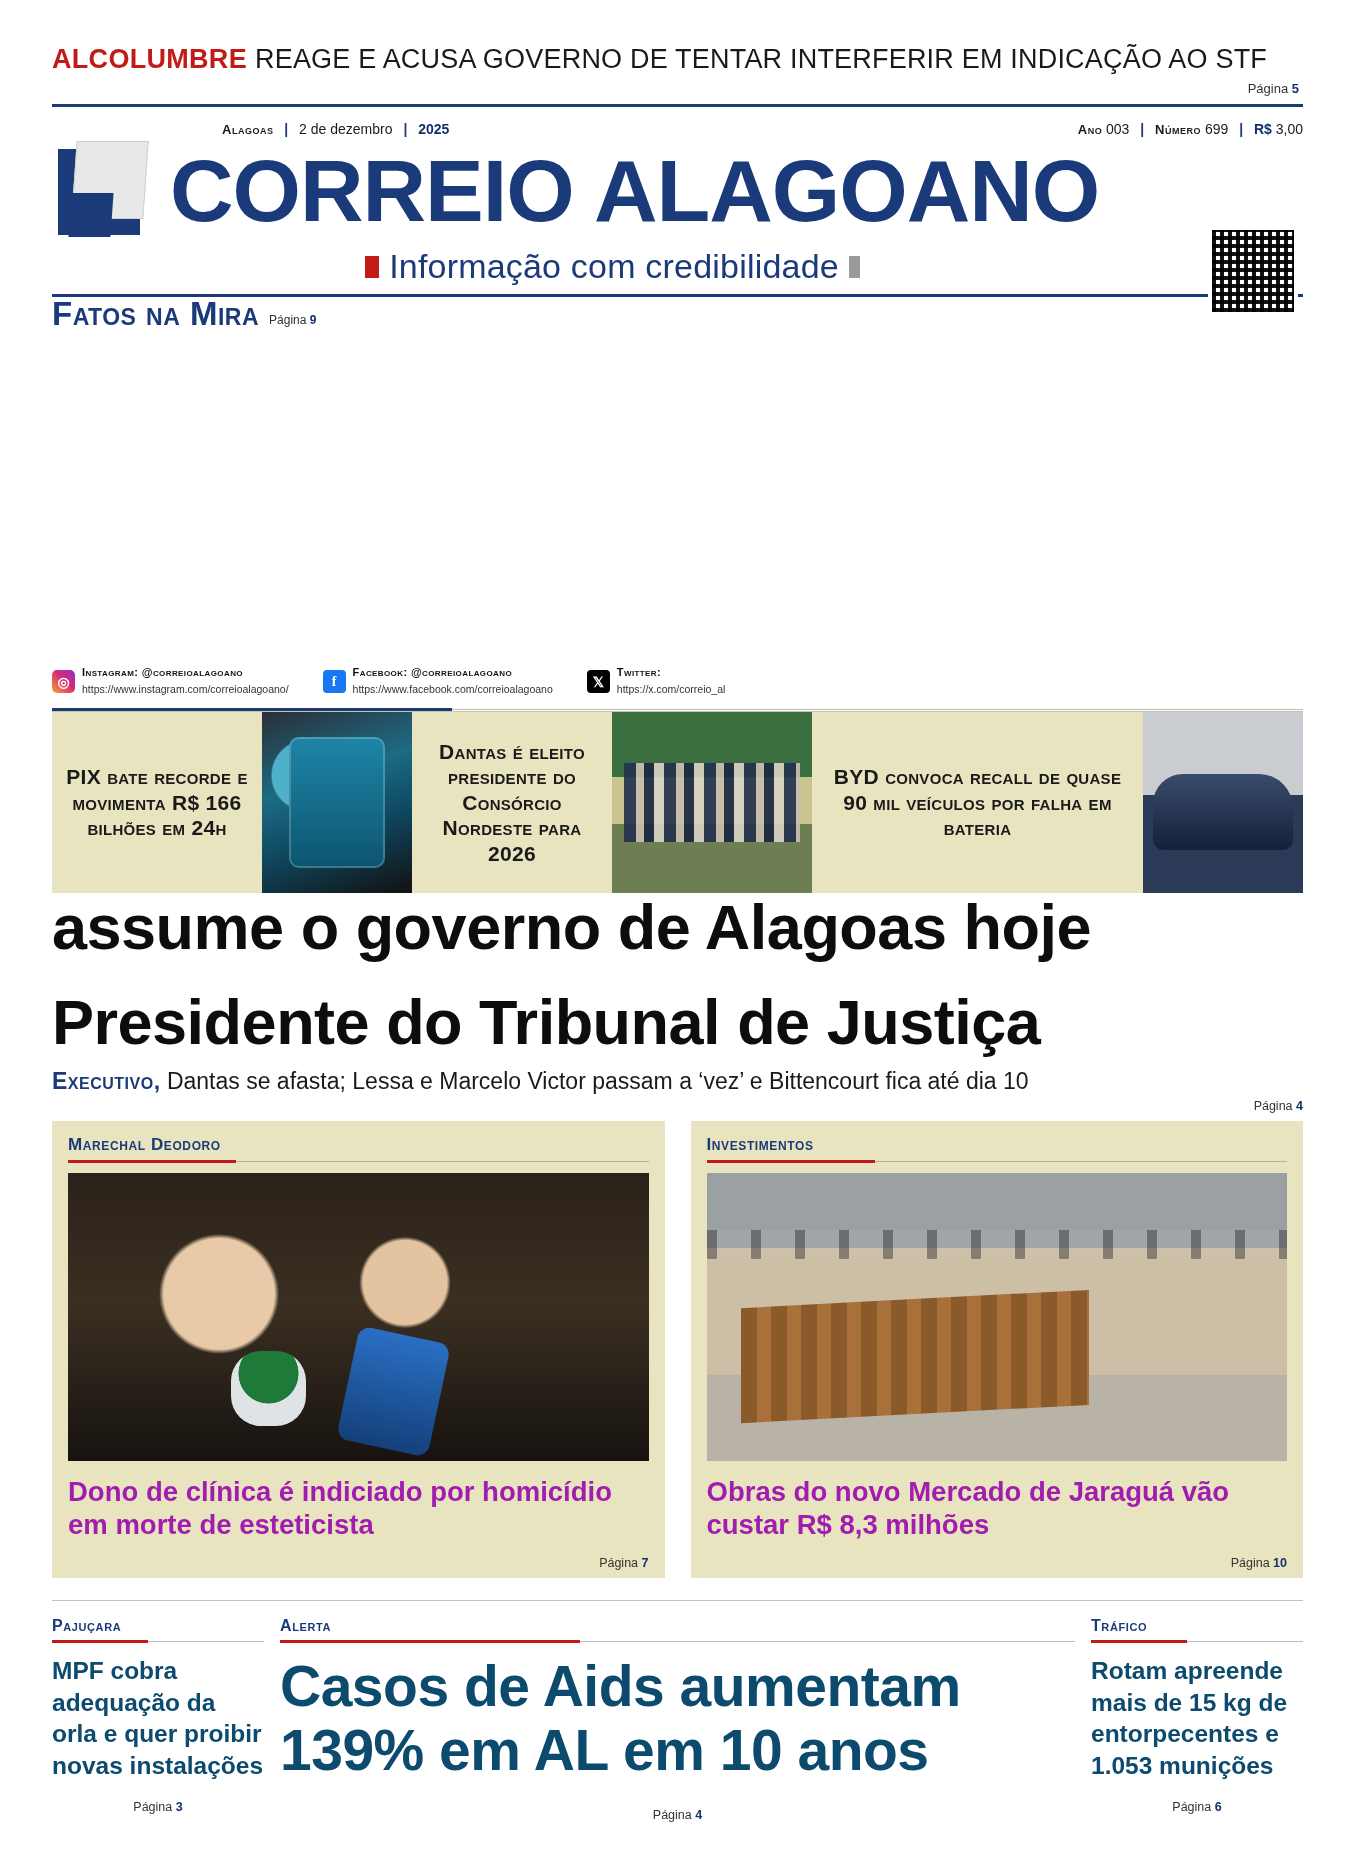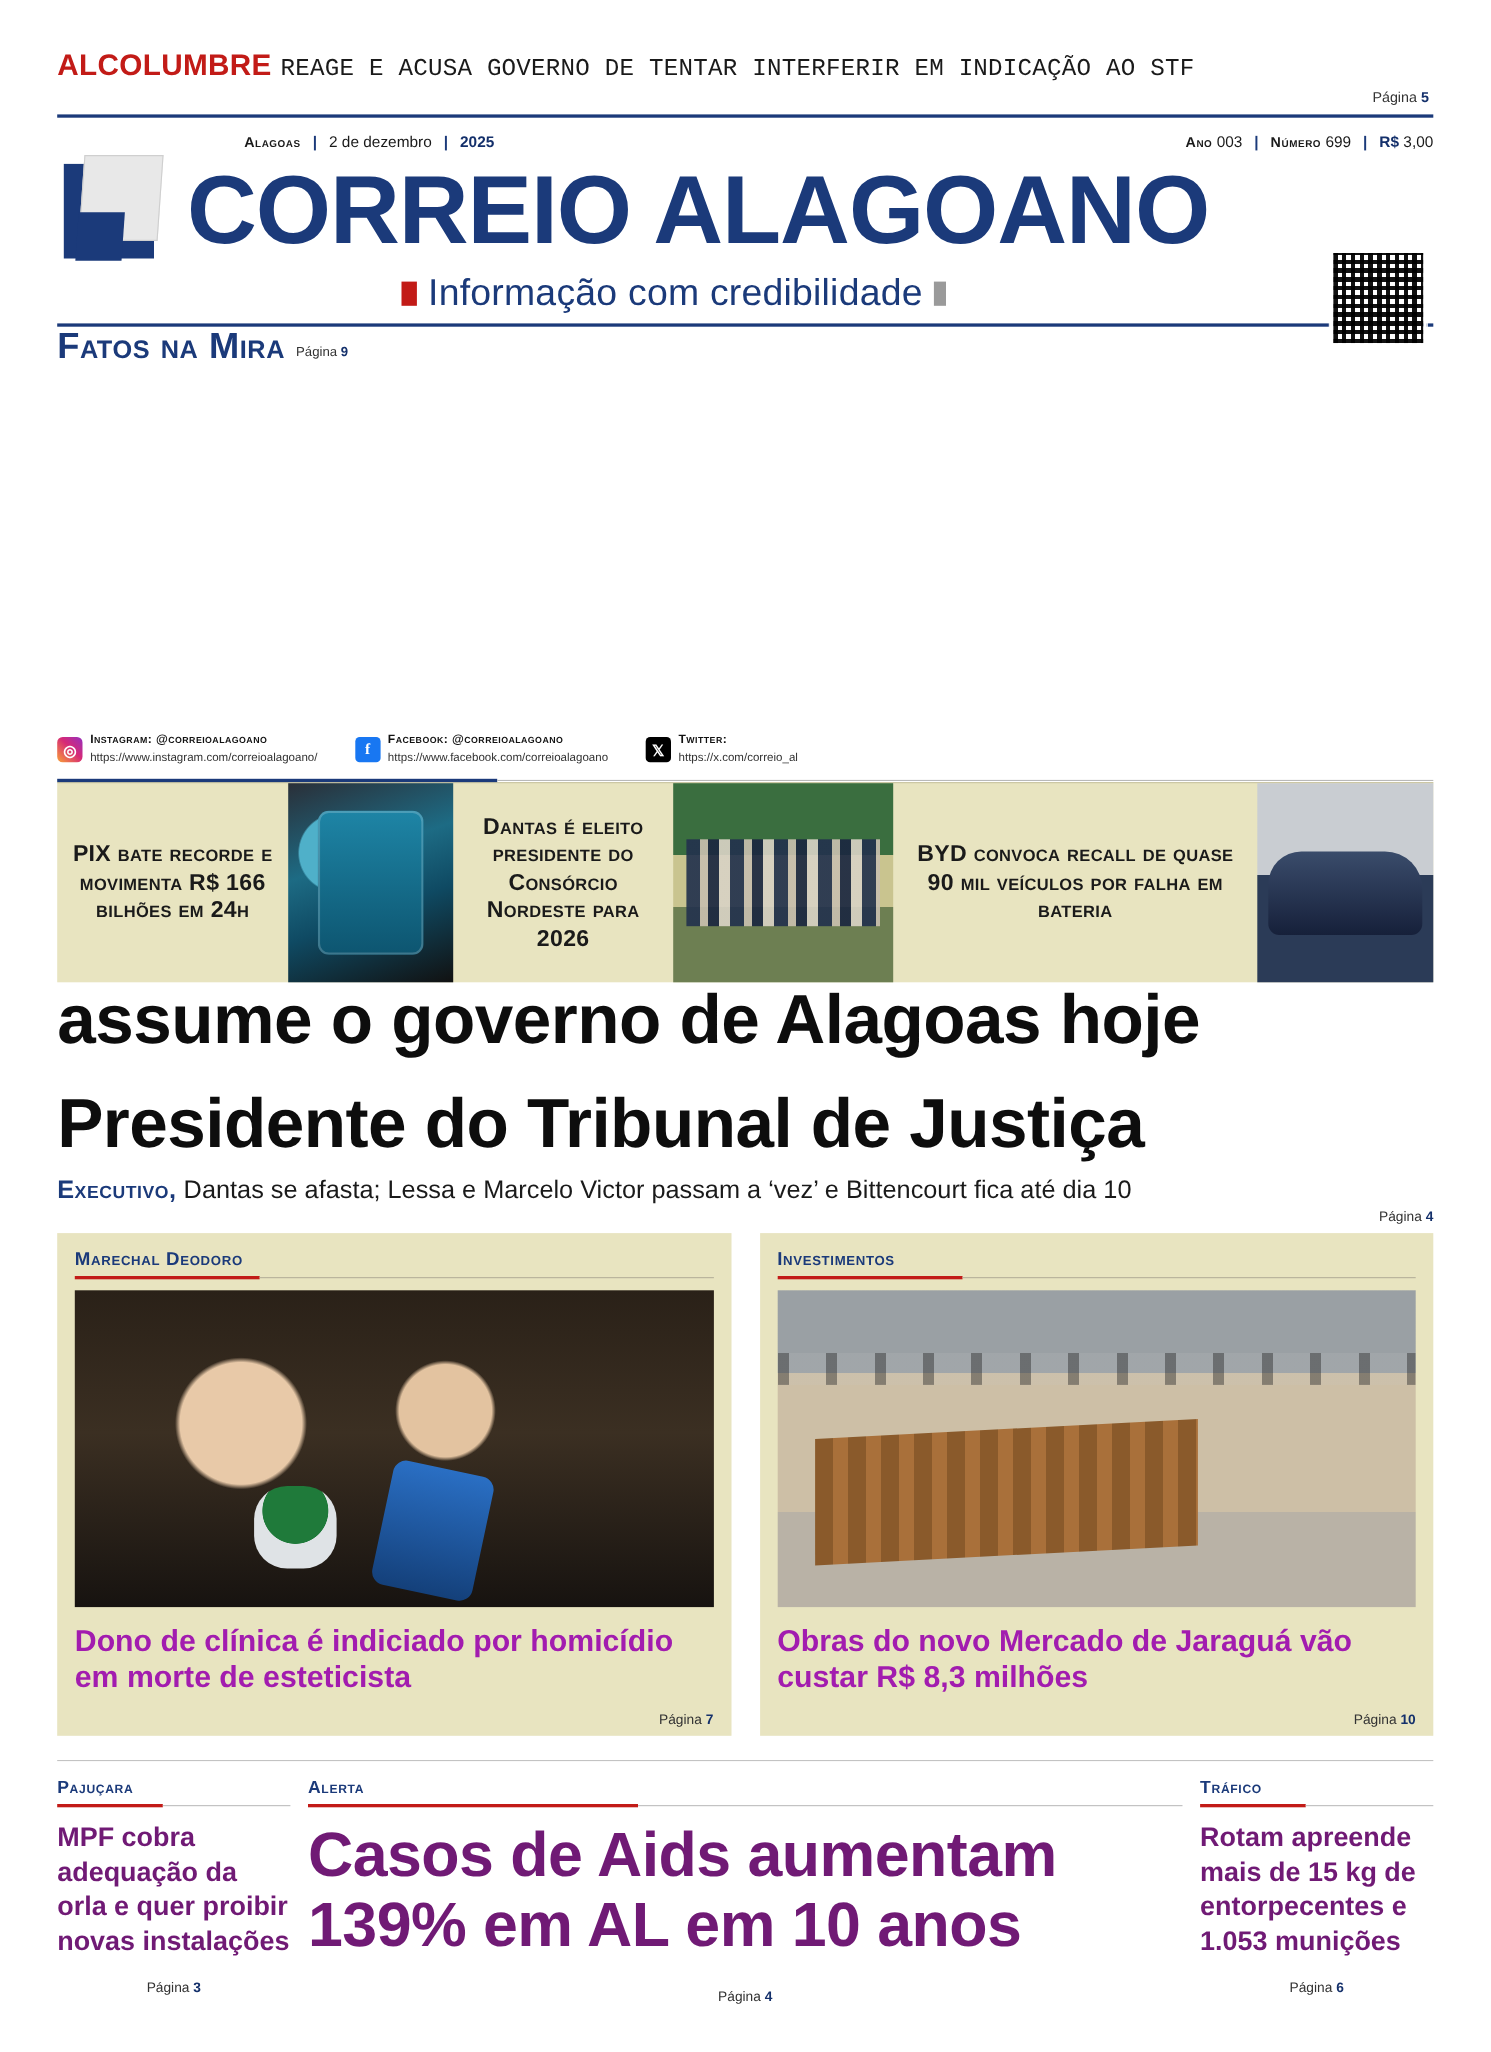--- a/index.html
+++ b/index.html
@@ -26,24 +26,23 @@
     gap: 8px;
   }
   .topstrip .lead {
     color: #c21b17;
     font-weight: bold;
     font-size: 27px;
     letter-spacing: .3px;
     font-family: "Liberation Sans", sans-serif;
   }
   .topstrip .rest {
-    font-size: 22px;
+    font-size: 27px;
     color: #1a1a1a;
     letter-spacing: .2px;
-    font-family: Liberation Mono, monospace;
   }
   .topstrip-page {
     text-align: right;
     font-size: 13px;
     color: #333;
     margin-top: 6px;
     padding-right: 4px;
   }
   .topstrip-page b { color: #14306b; }
 
@@ -379,21 +378,21 @@
     letter-spacing: .6px;
   }
   .b-rule { display: flex; margin: 5px 0 12px 0; }
   .b-rule .r { height: 3px; background: #c21b17; width: 96px; }
   .b-rule .g { height: 1px; background: #bdbdbd; flex: 1; align-self: center; }
   .b-rule.wide .r { width: 300px; }
   .b-title {
     font-size: 24.5px;
     font-weight: bold;
     line-height: 1.3;
-    color: #701a75;
+    color: #0c4a6e;
   }
   .b-title.big {
     font-size: 57px;
     line-height: 1.12;
     letter-spacing: -.5px;
     text-align: left;
   }
   .b-page {
     font-size: 12.5px;
     color: #333;

